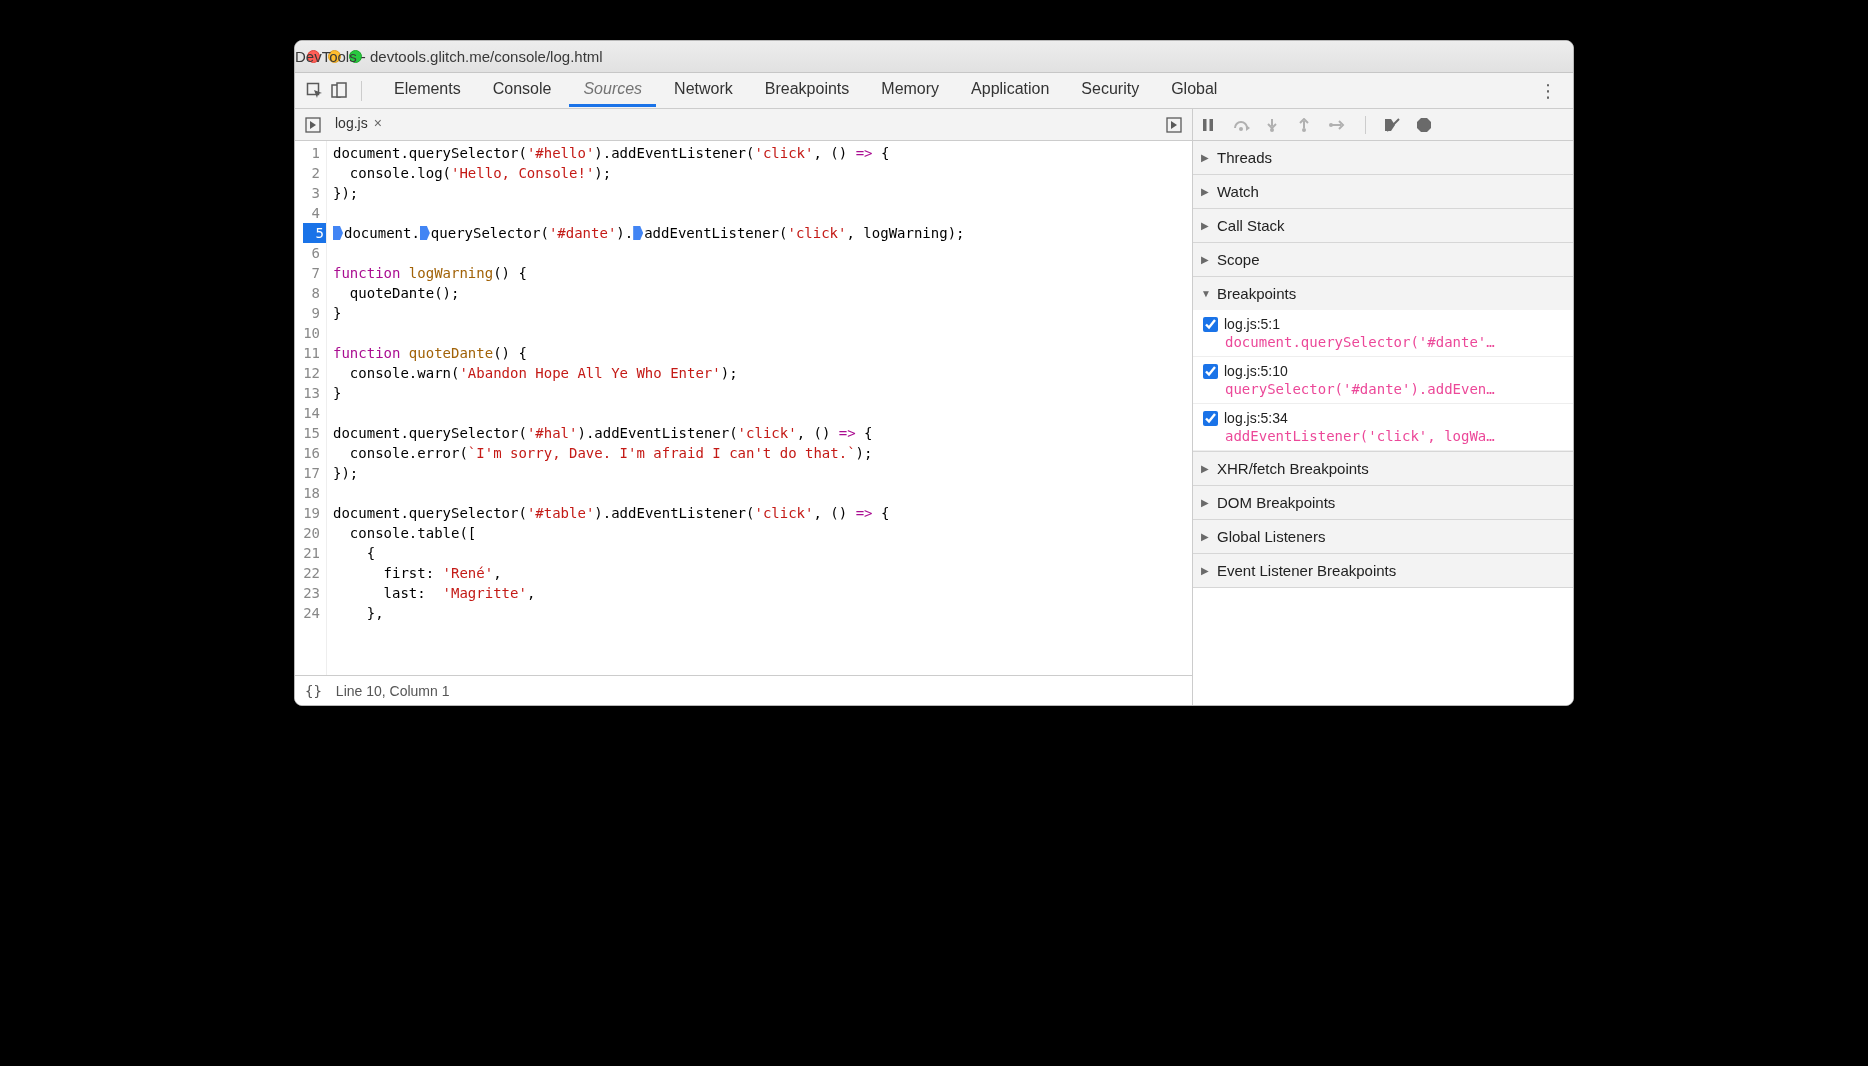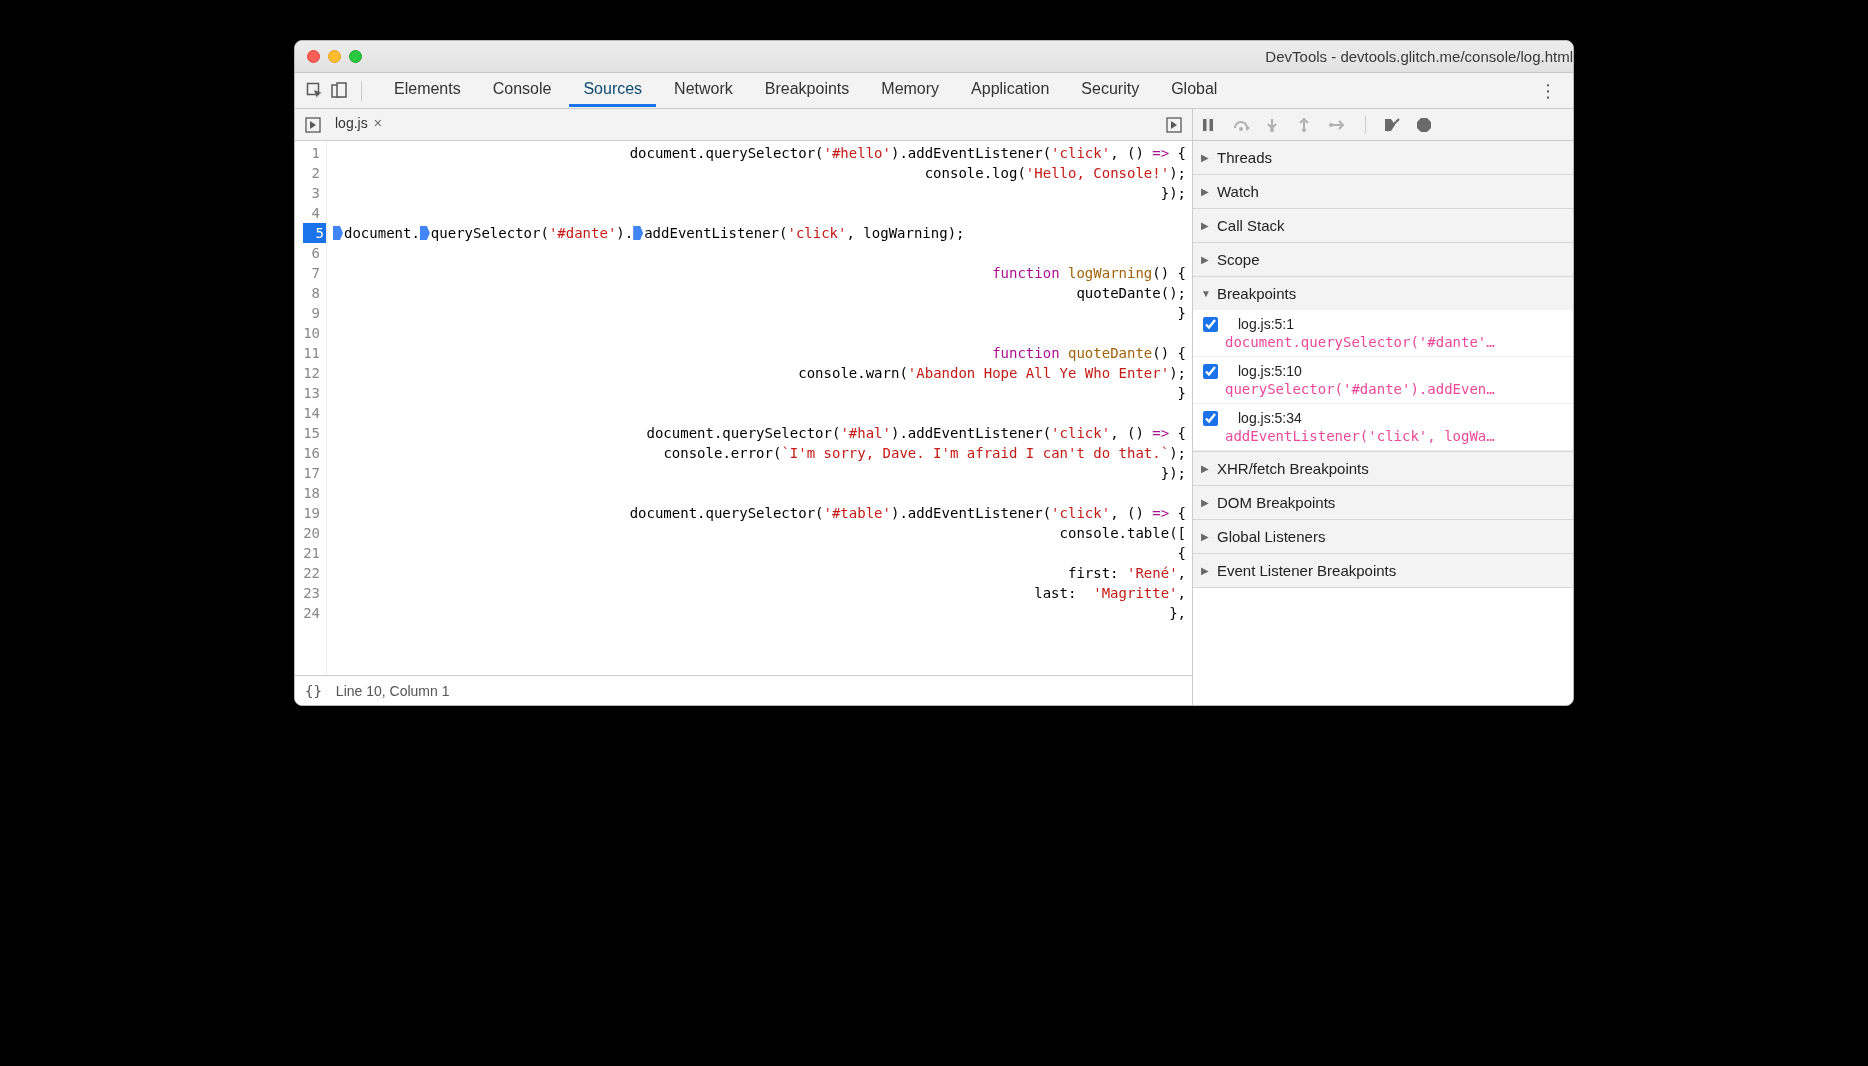--- a/index.html
+++ b/index.html
@@ -28,70 +28,70 @@
   display: flex;
   align-items: center;
   padding: 0 12px;
   position: relative;
 }
 .traffic { display: flex; gap: 8px; }
 .traffic .dot { width: 13px; height: 13px; border-radius: 50%; }
 .dot.r { background:#ff5f57; border:.5px solid #e24238;}
 .dot.y { background:#ffbd2e; border:.5px solid #dfa023;}
 .dot.g { background:#28c940; border:.5px solid #1ba52b;}
-.title { position:absolute; left:0; right:0; text-align:right; font-size:15px; color:#393939; pointer-events:none;}
+.title { position:absolute; left:0; right:0; text-align:left; font-size:15px; color:#393939; pointer-events:none;}
 .tabsbar {
   height: 36px;
   background: #f3f3f3;
   border-bottom: 1px solid #ccc;
   display:flex;
   align-items:center;
   padding: 0 8px;
 }
 .icon-btn { width:24px; height:24px; display:flex; align-items:center; justify-content:center; color:#5a5a5a; cursor:pointer; }
 .divider { width:1px; height:20px; background:#ccc; margin:0 10px; }
 .tabs { display:flex; gap: 4px; margin-left: 8px; flex:1;}
 .tab { padding: 6px 14px; font-size:16px; color:#333; cursor:pointer; border-bottom: 3px solid transparent; }
-.tab.active { color:#0c4a6e; border-bottom-color:#1a73e8; }
+.tab.active { color:#737373; border-bottom-color:#1a73e8;font-style:italic; }
 .kebab { font-size:18px; color:#5a5a5a; padding:0 8px; cursor:pointer;}
 .workspace { display:flex; height: 596px; }
 .left { flex:1; display:flex; flex-direction:column; border-right:1px solid #ccc; }
 .right { width: 380px; display:flex; flex-direction:column; background:#fff;}
 .filebar {
   height:32px; background:#f3f3f3; border-bottom:1px solid #ccc;
   display:flex; align-items:center; padding:0 6px;
 }
 .filetab {
   height:38px; display:flex; align-items:center; padding:0 10px;
   font-size:14px; color:#333; border-bottom:3px solid #1a73e8;
   gap:6px;
 }
 .filetab .close { font-size:14px; color:#666; cursor:pointer;}
 .filebar .spacer{flex:1;}
 .code-area { flex:1; display:flex; overflow:hidden; font-family: Menlo, Consolas, monospace; font-size:14px; line-height:20px; background:#fff; }
 .gutter { background:#fff; text-align:right; color:#888; padding:2px 6px 2px 8px; border-right:1px solid #eee; user-select:none; min-width:32px;}
 .gutter .ln { height:20px; }
 .gutter .ln.bp { background:#1a73e8; color:#fff; padding-right:2px; margin-right:-6px;}
-.code { flex:1; padding:2px 6px; white-space:pre; color:#000; overflow:hidden;text-align:right;}
+.code { flex:1; padding:2px 6px; white-space:pre; color:#000; overflow:hidden;}
 .code .row{height:20px; display:block;}
 .code .row.bp-line{ display:flex; align-items:center;}
 .k-str{color:#c41a16;}
 .k-fn{color:#a16207;}
 .k-kw{color:#aa0d91;}
 .bp-tag{ display:inline-block; width:10px; height:14px; background:#4285f4; clip-path: polygon(0 0, 70% 0, 100% 50%, 70% 100%, 0 100%); margin-right:1px; vertical-align:middle;}
 .statusbar { height:30px; border-top:1px solid #ccc; background:#fff; display:flex; align-items:center; padding:0 10px; font-size:14px; color:#555; gap:14px;}
 .debugbar { height:32px; background:#f3f3f3; border-bottom:1px solid #ccc; display:flex; align-items:center; padding:0 8px; gap:14px;}
 .debugbar .ico{ color:#6a6a6a; cursor:pointer; width:18px; text-align:center;}
 .debugbar .sep{ width:1px; height:18px; background:#ccc; margin:0 4px;}
 .section { border-bottom:1px solid #d6d6d6; }
 .section-header { height:33px; background:#f3f3f3; display:flex; align-items:center; padding:0 8px; font-size:15px; color:#222; cursor:pointer; gap:6px;}
 .tri { font-size:10px; color:#6a6a6a; width:10px;}
 .bp-list { background:#fff; }
 .bp-item{ padding:6px 8px 6px 10px; border-bottom:1px solid #eee; font-size:14px;}
-.bp-item .top{display:flex; align-items:center; gap:20px;}
+.bp-item .top{display:flex; align-items:center; gap:6px;}
 .bp-item input[type=checkbox]{ width:15px; height:15px; accent-color:#1a73e8;}
 .bp-item .loc{color:#222;}
 .bp-item .snippet{ font-family:Menlo,Consolas,monospace; color:#ec4899; margin-left:22px; margin-top:2px; white-space:nowrap; overflow:hidden; text-overflow:ellipsis;}
 svg{display:block;}
 </style>
 </head>
 <body>
 
 <div class="window">
   <div class="titlebar">

